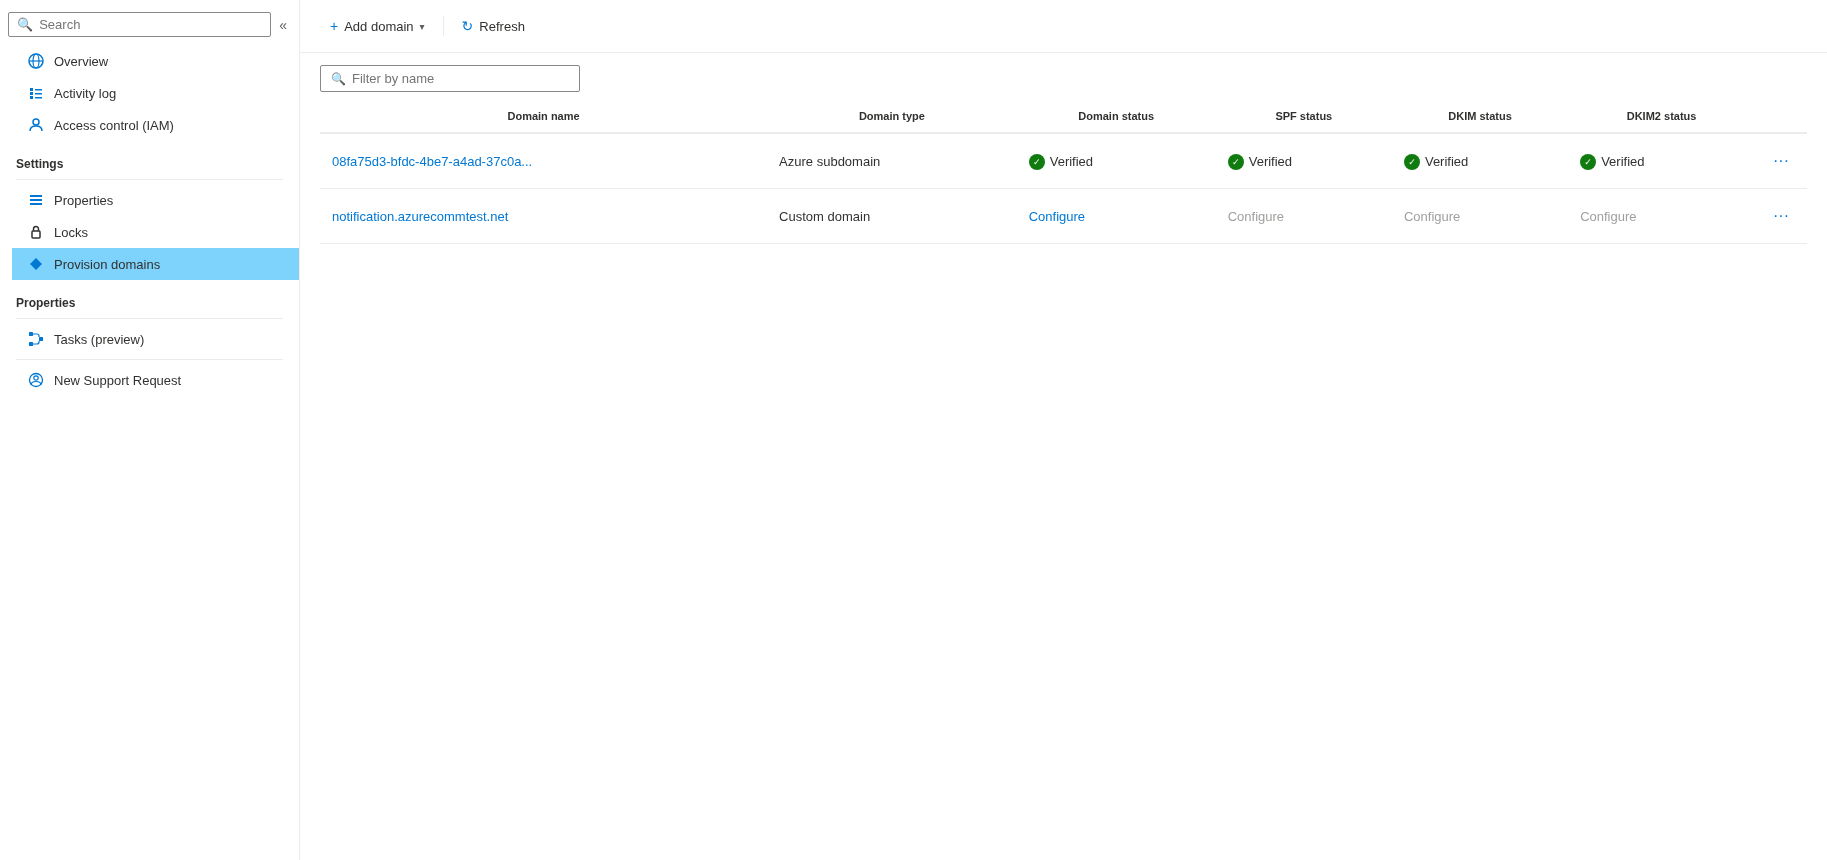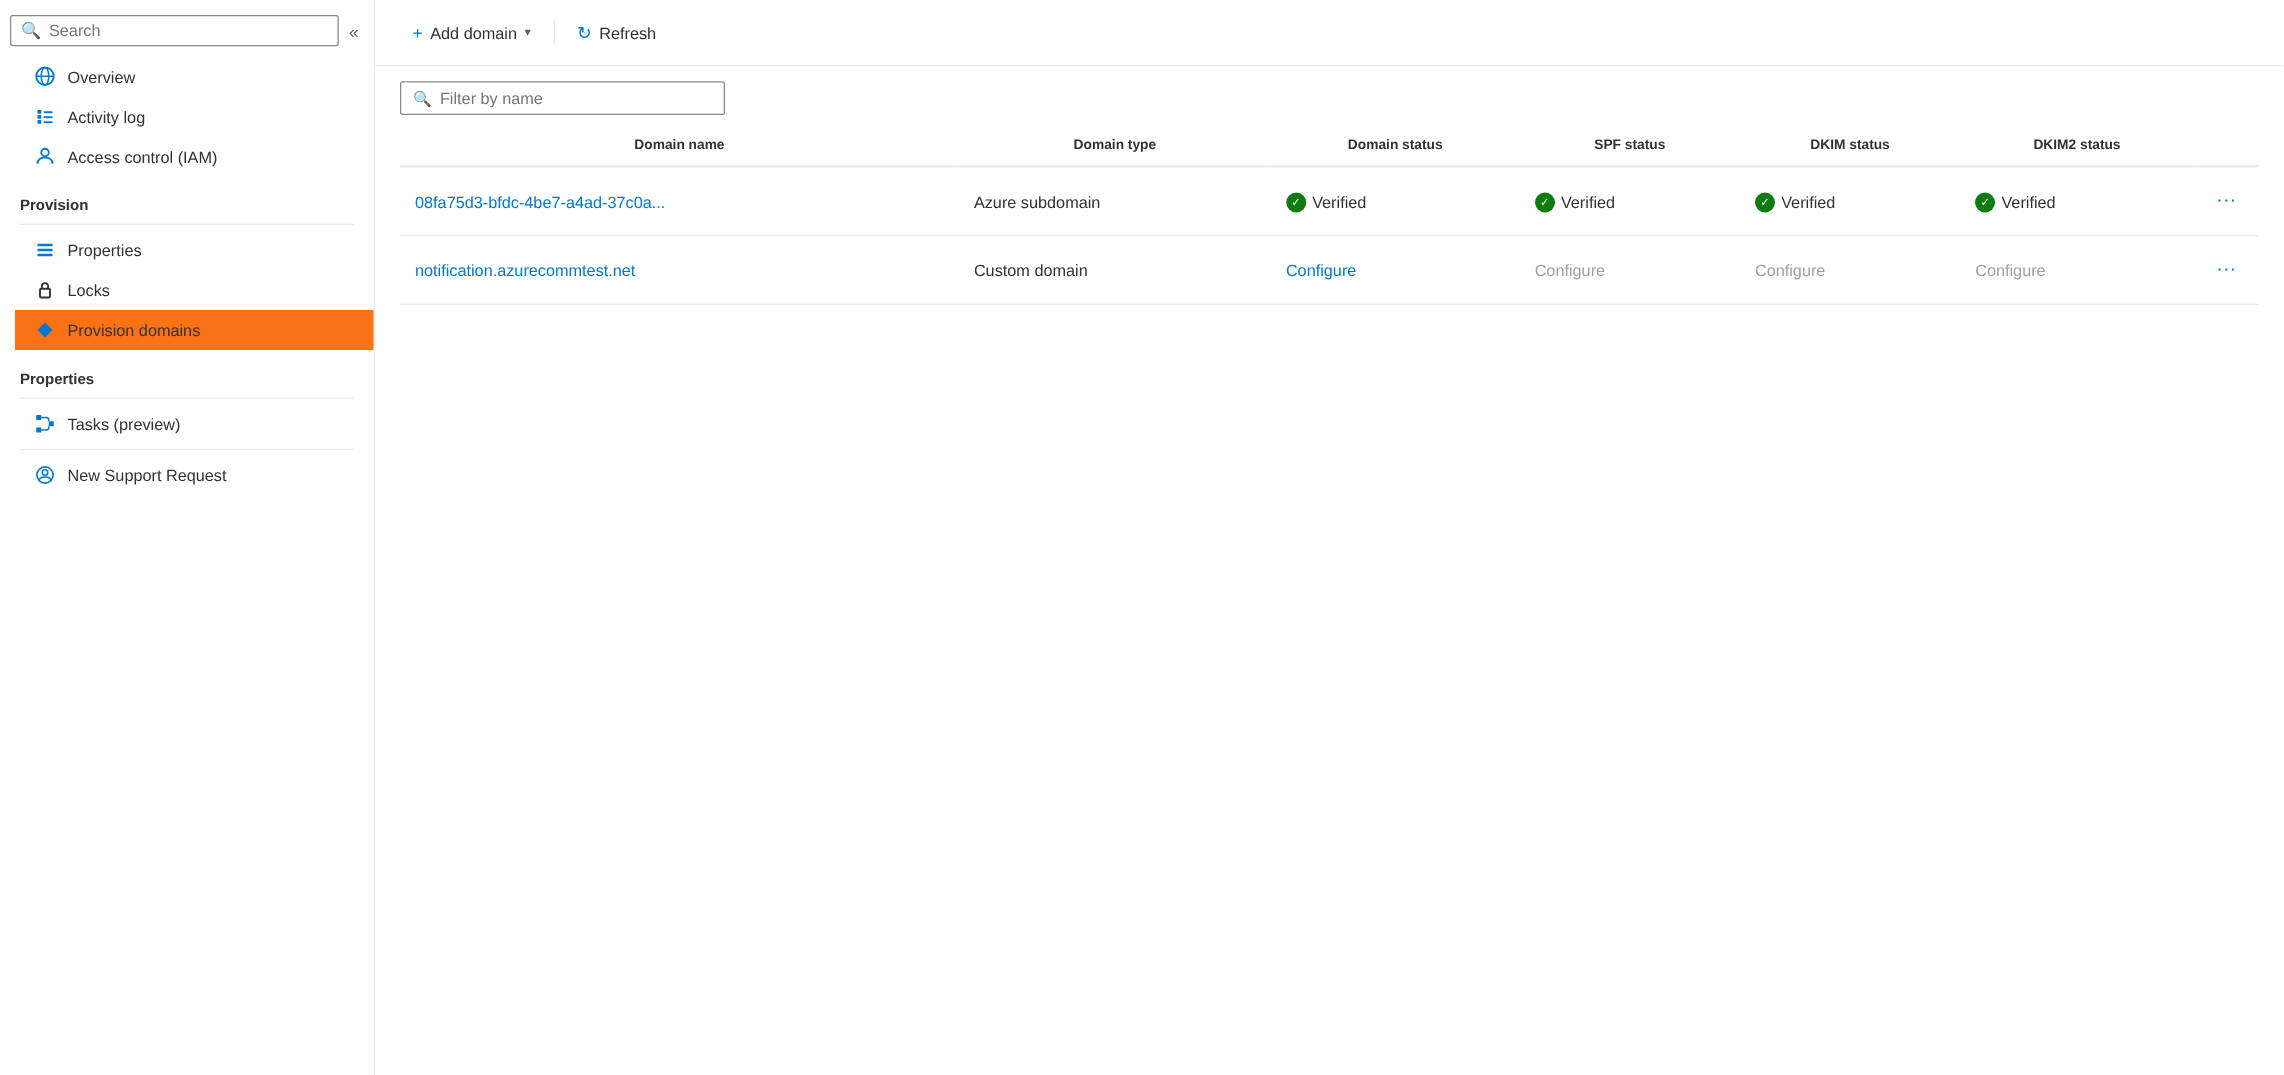--- a/index.html
+++ b/index.html
@@ -51,21 +51,21 @@
     .nav-item {
       display: flex;
       align-items: center;
       padding: 8px 16px;
       cursor: pointer;
       gap: 10px;
       color: #323130;
       font-size: 13px;
       margin-left: 12px;
     }
-    .nav-item.active { background: #f97316; font-weight: 500; }
+    .nav-item.active { background: #7dd3fc; font-weight: 500; }
     .nav-icon {
       width: 16px;
       height: 16px;
       display: inline-flex;
       align-items: center;
       justify-content: center;
       flex-shrink: 0;
     }
     .section-header {
       font-size: 12px;
@@ -243,21 +243,21 @@
     <span class="nav-icon icon-access">
       <svg width="16" height="16" viewBox="0 0 16 16" fill="none">
           <circle cx="8" cy="5" r="3" stroke="#0078d4" stroke-width="1.5"></circle>
           <path d="M2 14c0-3.314 2.686-5 6-5s6 1.686 6 5" stroke="#0078d4" stroke-width="1.5" fill="none"></path>
         </svg>
     </span>
     <span>Access control (IAM)</span>
   </div>
 
 
-  <div class="section-header">Provision</div>
+  <div class="section-header">Settings</div>
   <hr class="section-divider">
 
   <div class="nav-item">
     <span class="nav-icon icon-properties">
       <svg width="16" height="16" viewBox="0 0 16 16" fill="none">
           <rect x="2" y="3" width="12" height="2" fill="#0078d4"></rect>
           <rect x="2" y="7" width="12" height="2" fill="#0078d4"></rect>
           <rect x="2" y="11" width="12" height="2" fill="#0078d4"></rect>
         </svg>
     </span>

